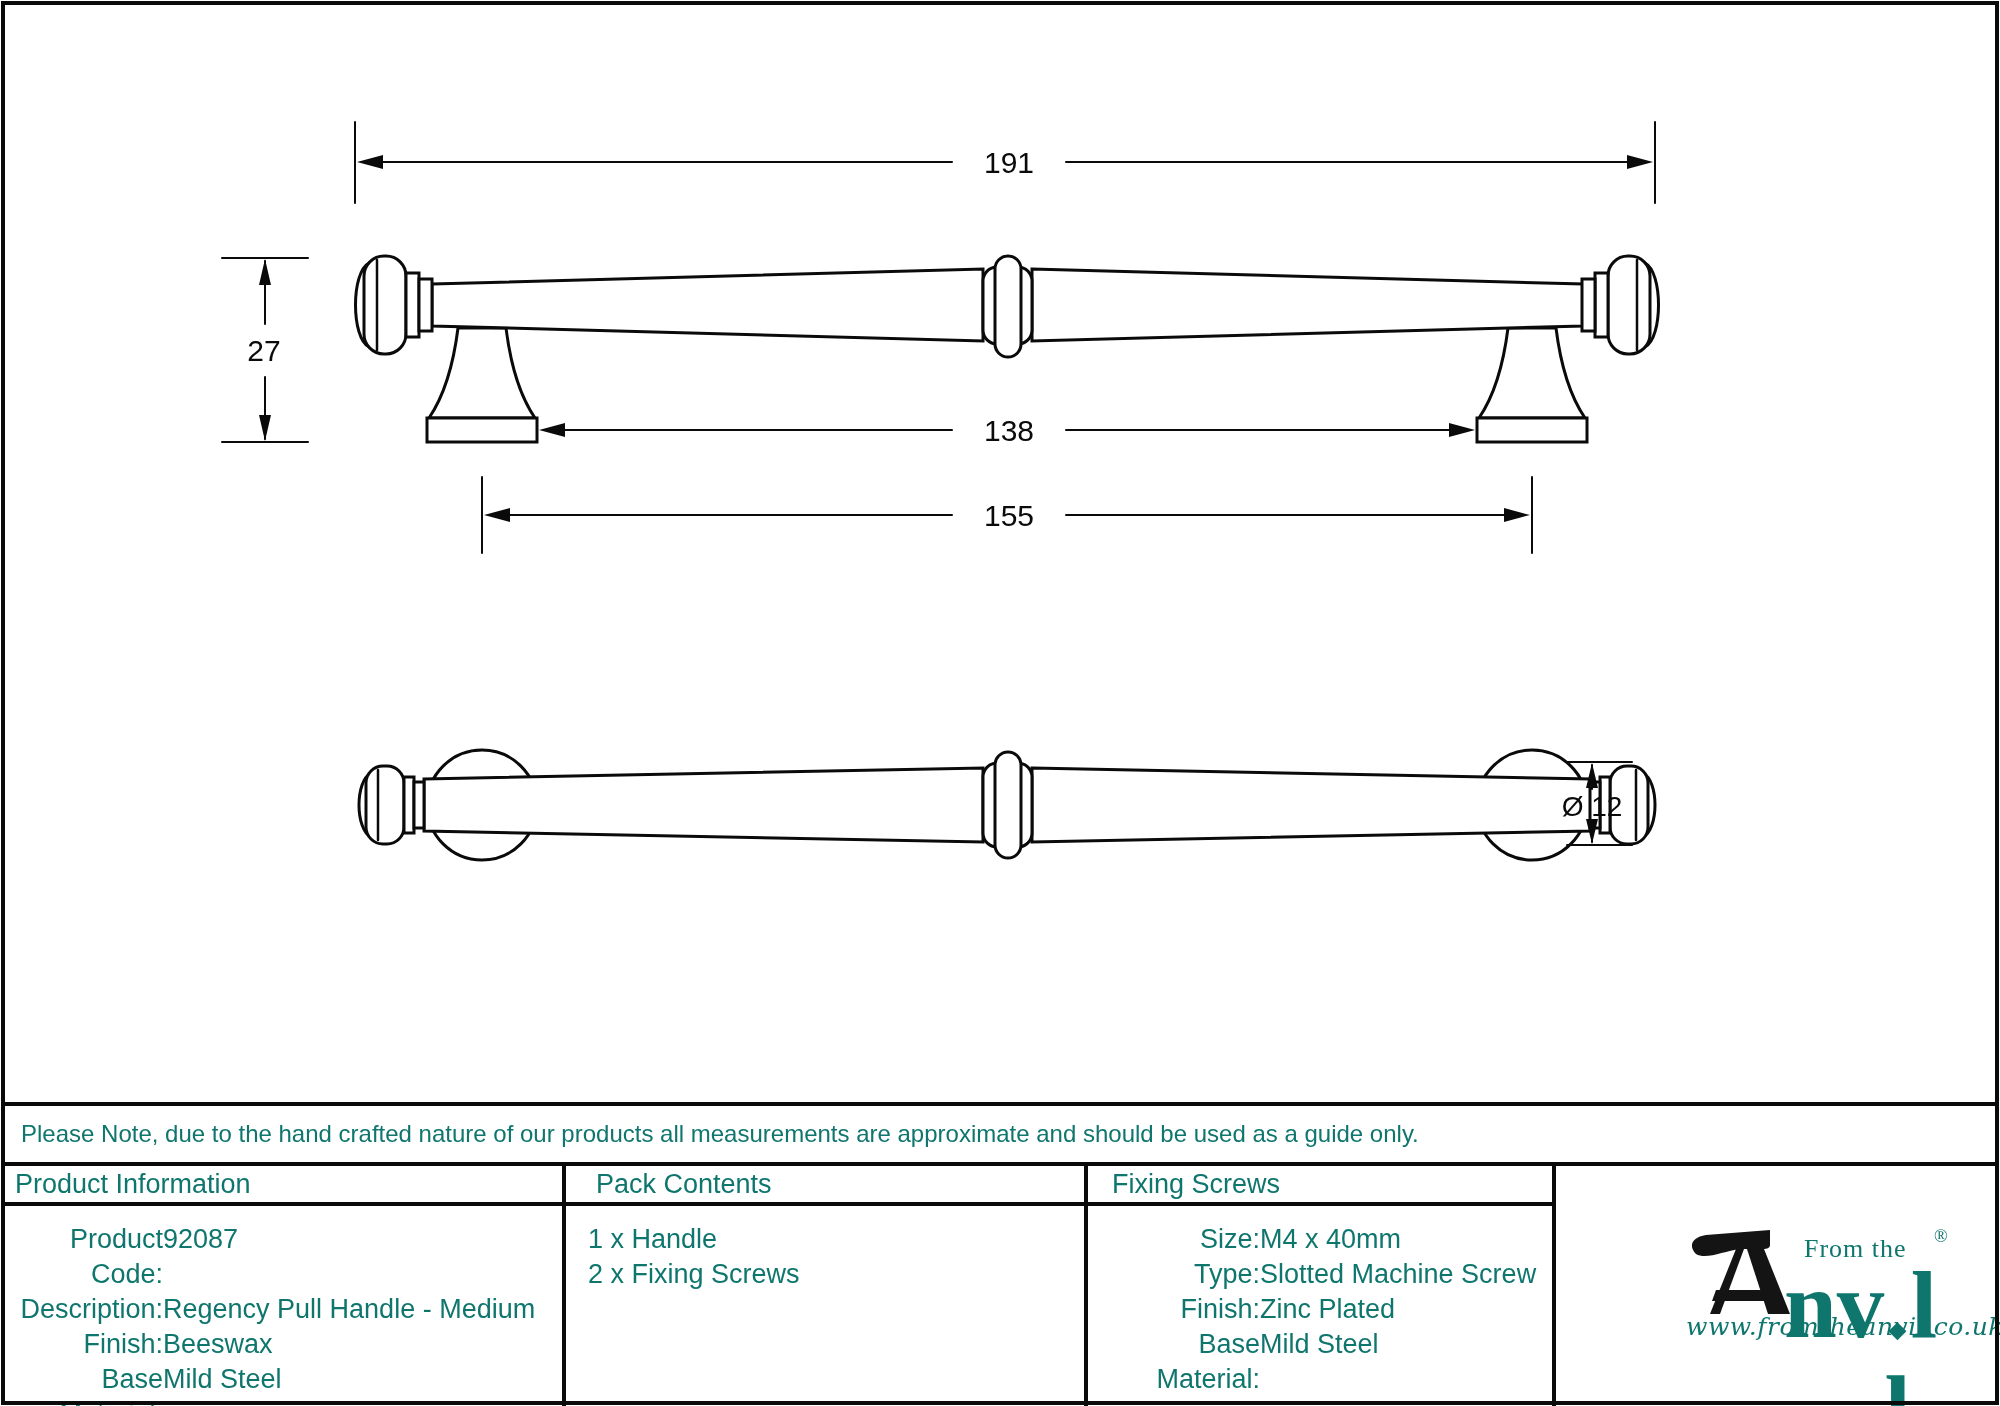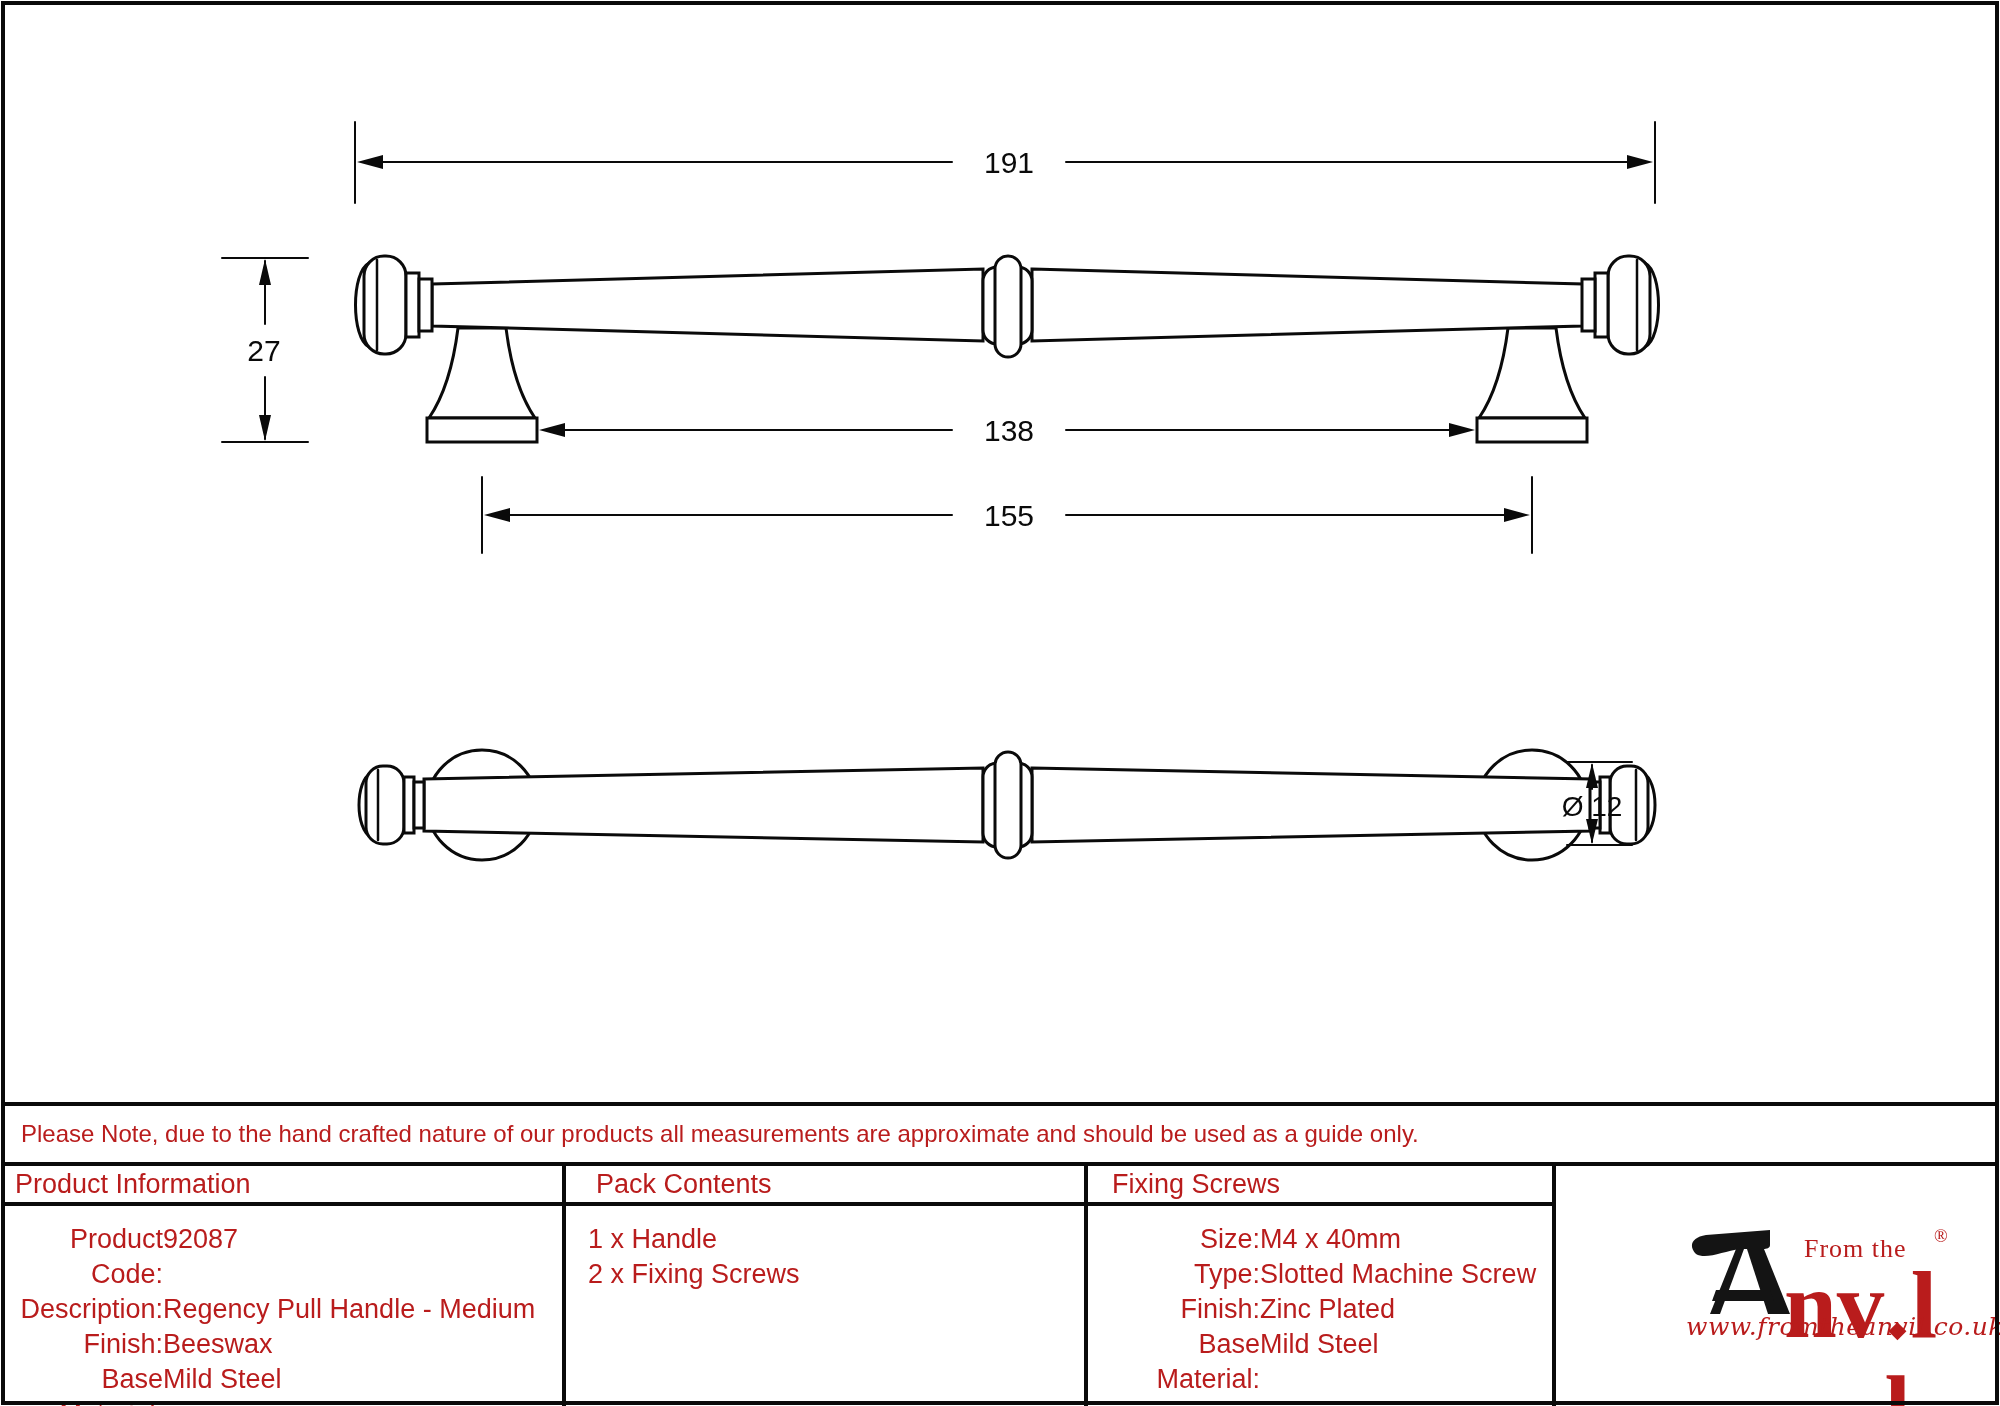--- a/index.html
+++ b/index.html
@@ -1,18 +1,18 @@
 <!DOCTYPE html>
 <html><head>
 <meta charset="utf-8">
 <style>
   html,body { margin:0; padding:0; background:#e8e8e8; }
   .page {
     position:relative; width:2000px; height:1406px; background:#ffffff;
-    font-family:"Liberation Sans", sans-serif; color:#b91c1c;
+    font-family:"Liberation Sans", sans-serif; color:#0f766e;
     overflow:hidden;
   }
   .frame {
     position:absolute; inset:1px; border:4px solid #0a0a0a; pointer-events:none;
     box-sizing:border-box;
   }
   svg text {
     font-family:"Liberation Sans", sans-serif;
     font-size:30px; fill:#0a0a0a;
   }

